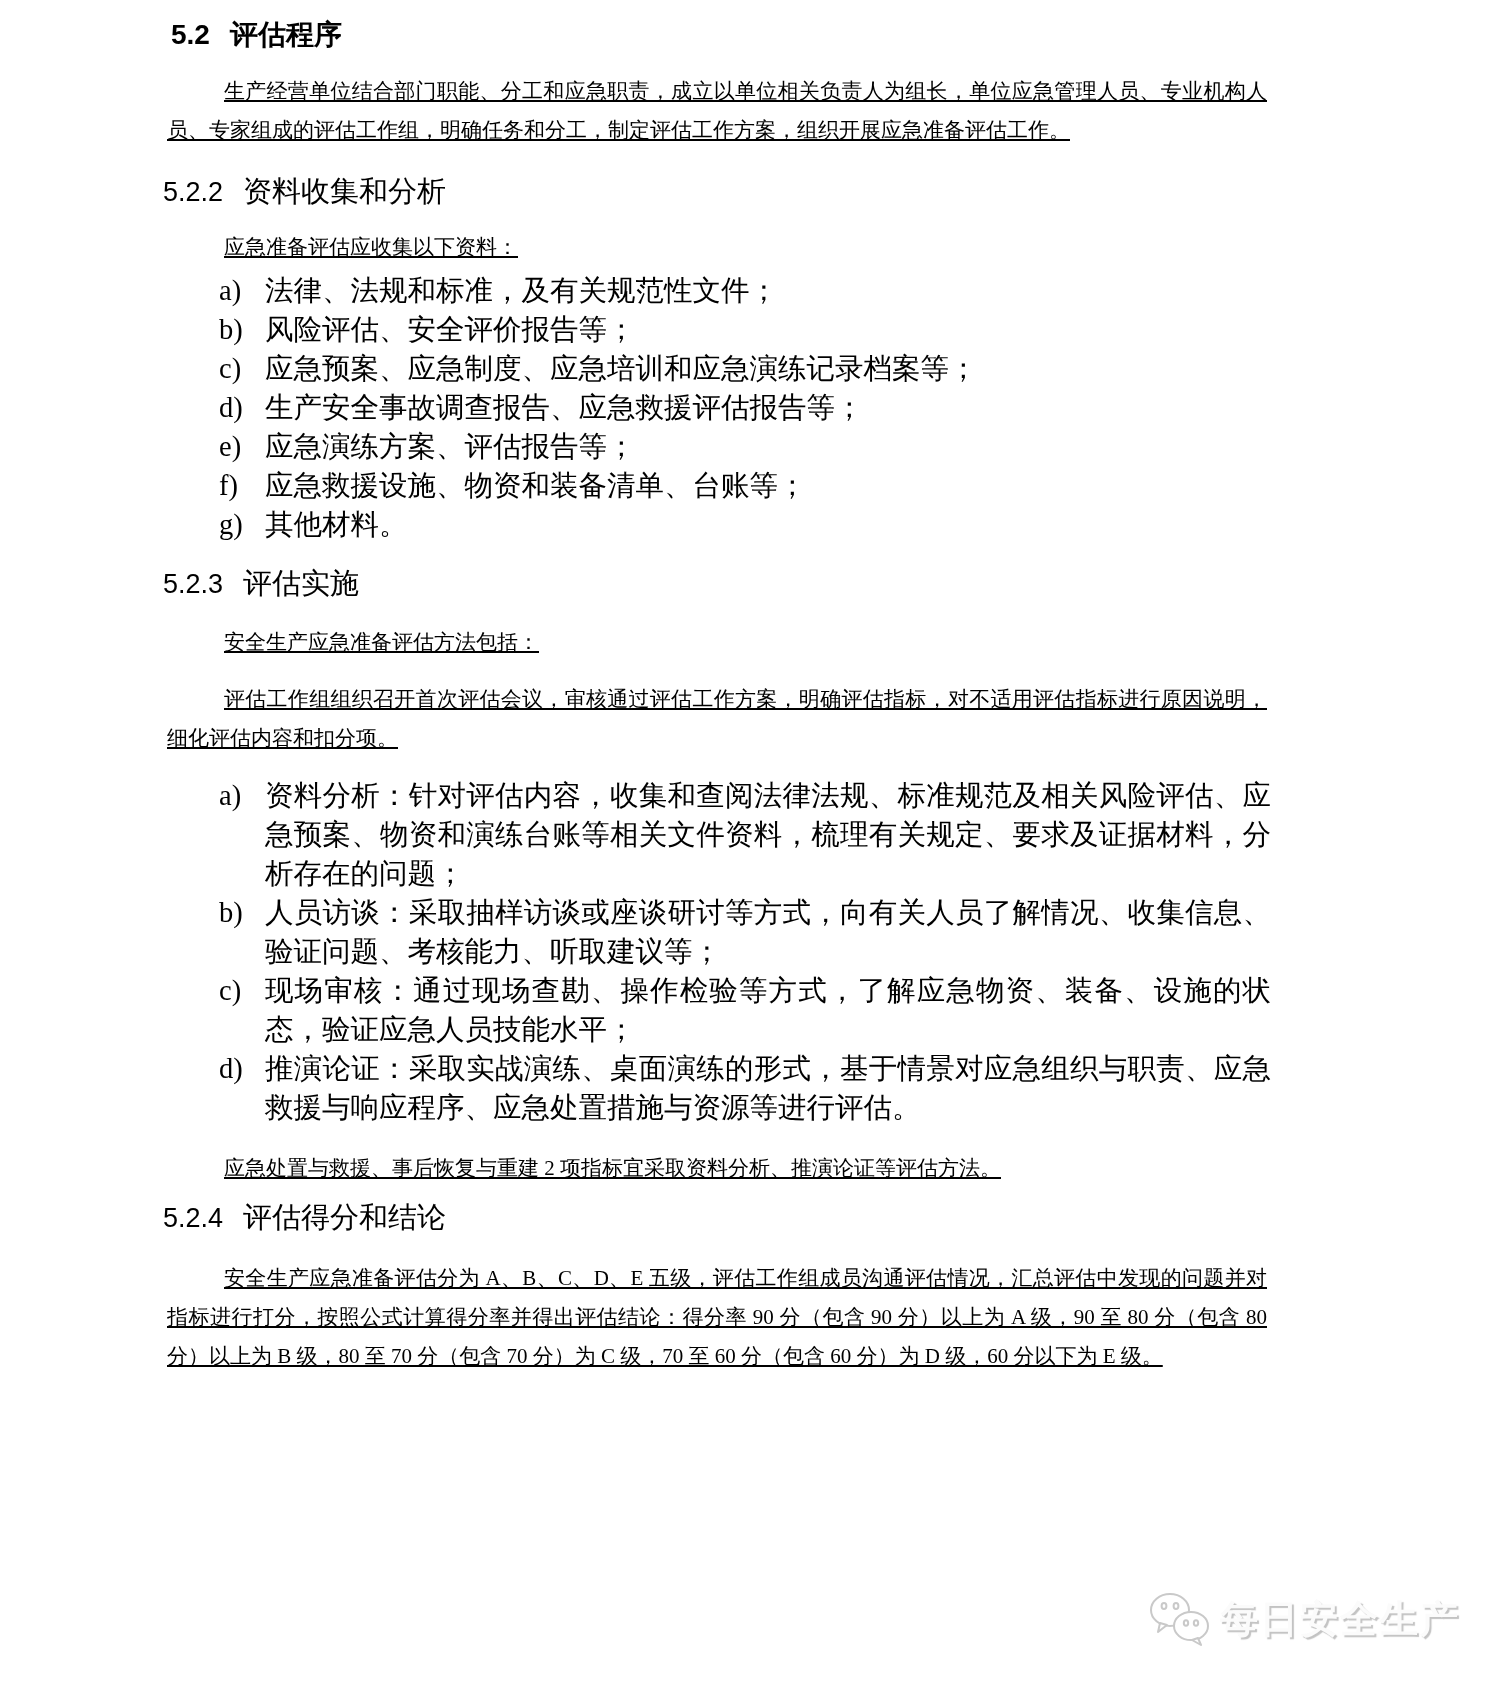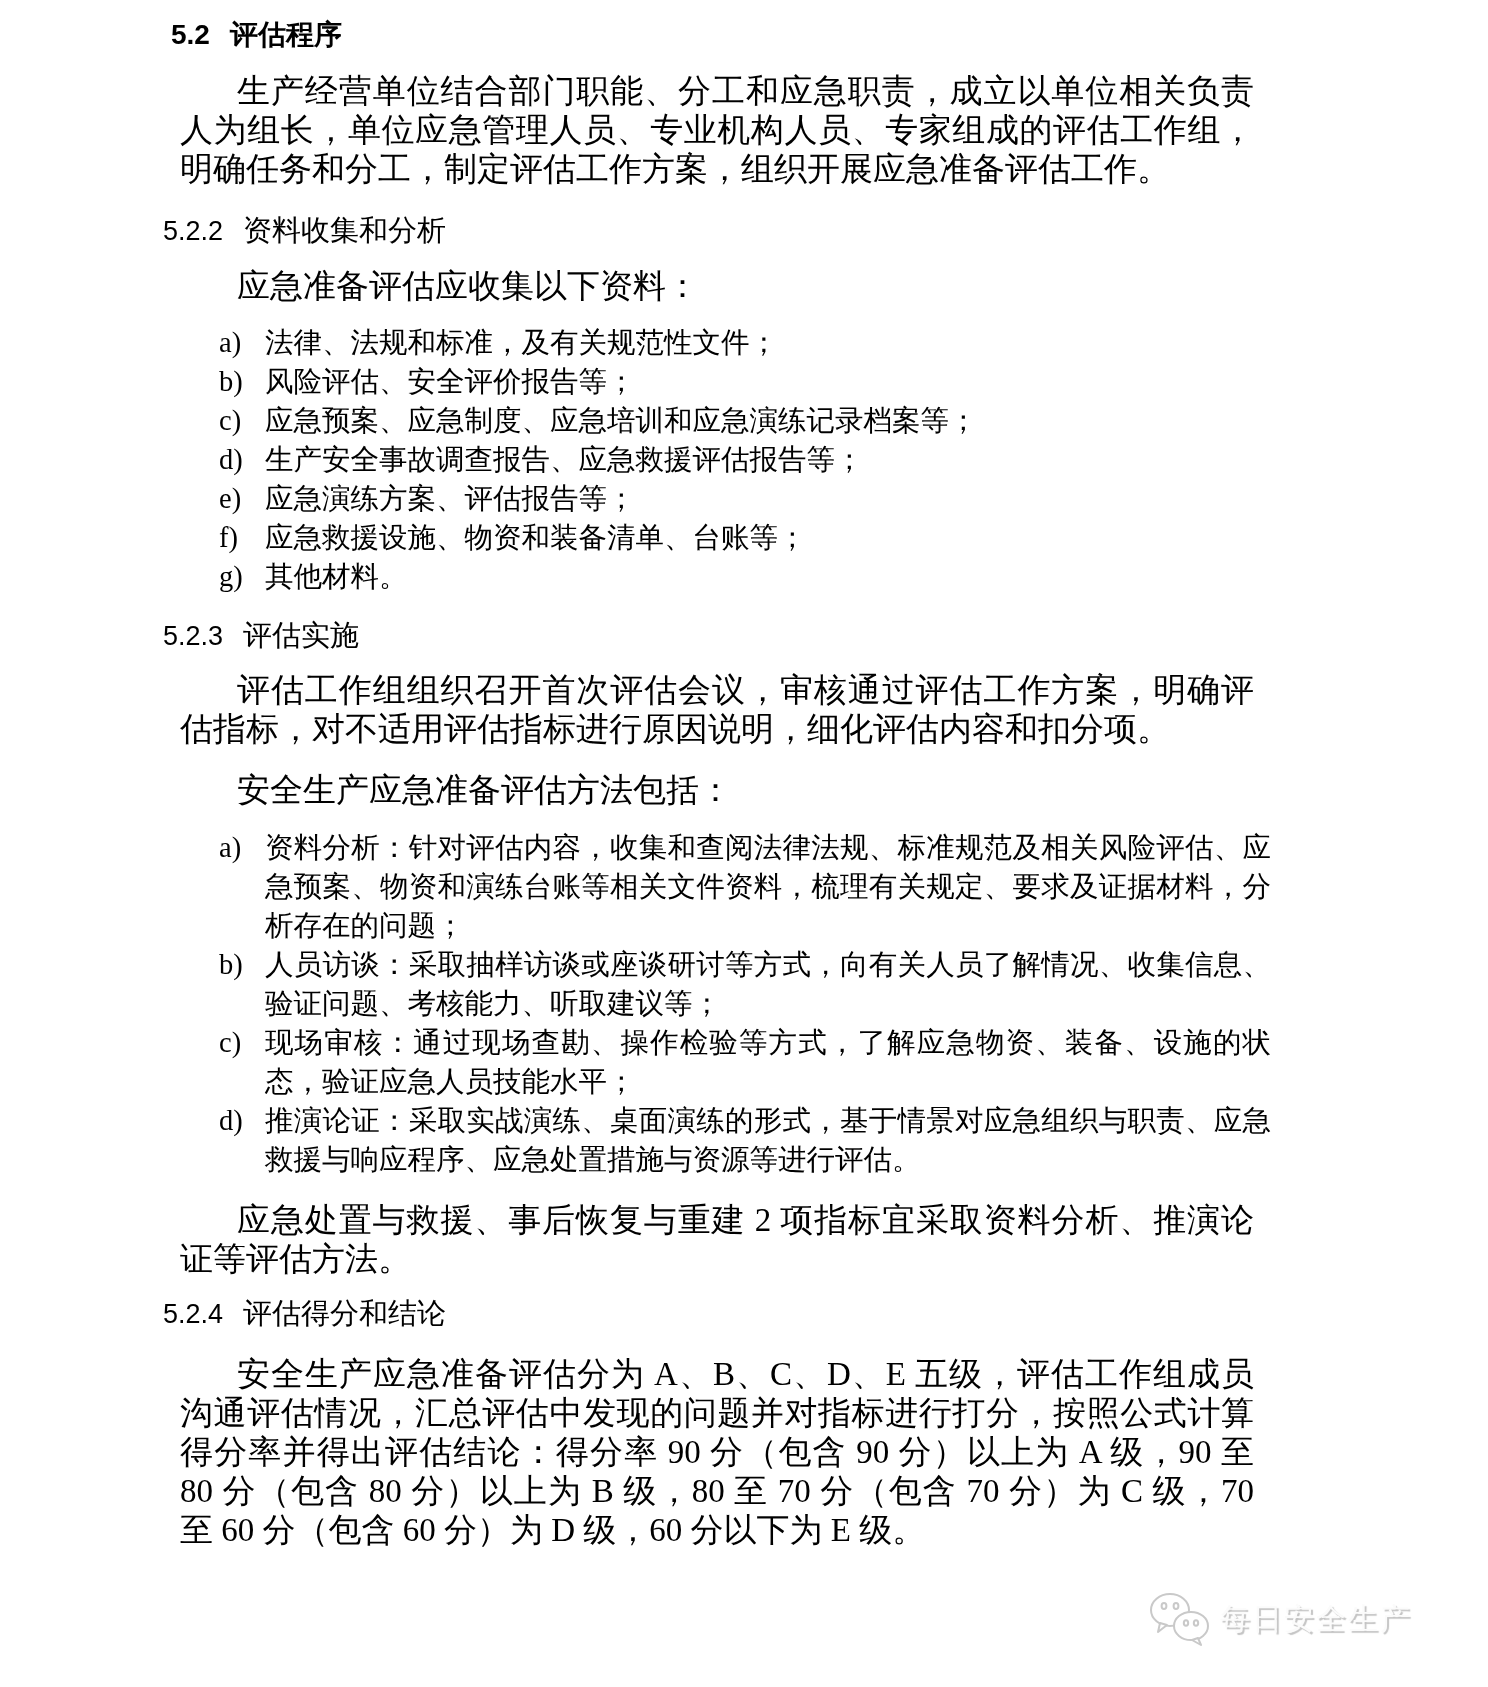--- a/index.html
+++ b/index.html
@@ -16,21 +16,21 @@
     font-family: "Liberation Sans", "DejaVu Sans", sans-serif;
     font-weight: 700; font-size: 28px; line-height: 1.2; margin: 8px;
   }
   .hs {
     font-size: 29px; font-weight: 400; line-height: 1.2; margin: 0;
     font-family: "Liberation Serif", "DejaVu Serif", serif;
   }
   .hnum { margin-right: 20px; }
   .hs .hnum { font-family: "Liberation Sans", "DejaVu Sans", sans-serif; font-size: 27px; }
 
-  .para { font-size: 33px; line-height: 39px; margin: 17px; text-align: justify; }
+  .para { font-size: 21px; line-height: 39px; margin: 4px; text-align: justify; text-decoration: underline; }
   .indent { text-indent: 57px; }
 
   .li { display: flex; font-size: 28.5px; line-height: 39px; }
   .li .lbl { flex: none; width: 46px; margin-left: 56px; }
   .li .txt { flex: 1; text-align: justify; }
 
   
   #h52   { margin-top: 18px; }
   #h521  { margin-top: 32px; }
   #p521  { margin-top: 20px; }
@@ -45,21 +45,21 @@
   #p523c { margin-top: 22px; }
   #h524  { margin-top: 12px; }
   #p524  { margin-top: 24px; }
 
   .watermark {
     position: absolute; left: 1148px; top: 1592px;
     display: flex; align-items: center; gap: 10px;
   }
   .wm-text {
     font-family: "Liberation Sans", "DejaVu Sans", sans-serif;
-    font-weight: 400; font-size: 30px; letter-spacing: 2px;
+    font-weight: 700; font-size: 38px; letter-spacing: 2px;
     color: #fbfbfb;
     text-shadow: 2px 2px 1px #c3c3c3, -1px -1px 0 #ffffff;
     white-space: nowrap;
   }
 </style>
 </head>
 <body>
 
 <div class="content">
 
@@ -98,23 +98,23 @@
         <span class="txt">应急救援设施、物资和装备清单、台账等；</span>
       </div>
     <div class="li">
         <span class="lbl">g)</span>
         <span class="txt">其他材料。</span>
       </div>
   </div>
 
   <h3 class="hs" id="h523"><span class="hnum">5.2.3</span><span>评估实施</span></h3>
 
+  <p class="para indent" id="p523i">安全生产应急准备评估方法包括：</p>
+
   <p class="para indent" id="p523a">评估工作组组织召开首次评估会议，审核通过评估工作方案，明确评估指标，对不适用评估指标进行原因说明，细化评估内容和扣分项。</p>
-
-  <p class="para indent" id="p523i">安全生产应急准备评估方法包括：</p>
 
   <div id="list523">
     <div class="li">
         <span class="lbl">a)</span>
         <span class="txt">资料分析：针对评估内容，收集和查阅法律法规、标准规范及相关风险评估、应急预案、物资和演练台账等相关文件资料，梳理有关规定、要求及证据材料，分析存在的问题；</span>
       </div>
     <div class="li">
         <span class="lbl">b)</span>
         <span class="txt">人员访谈：采取抽样访谈或座谈研讨等方式，向有关人员了解情况、收集信息、验证问题、考核能力、听取建议等；</span>
       </div>

